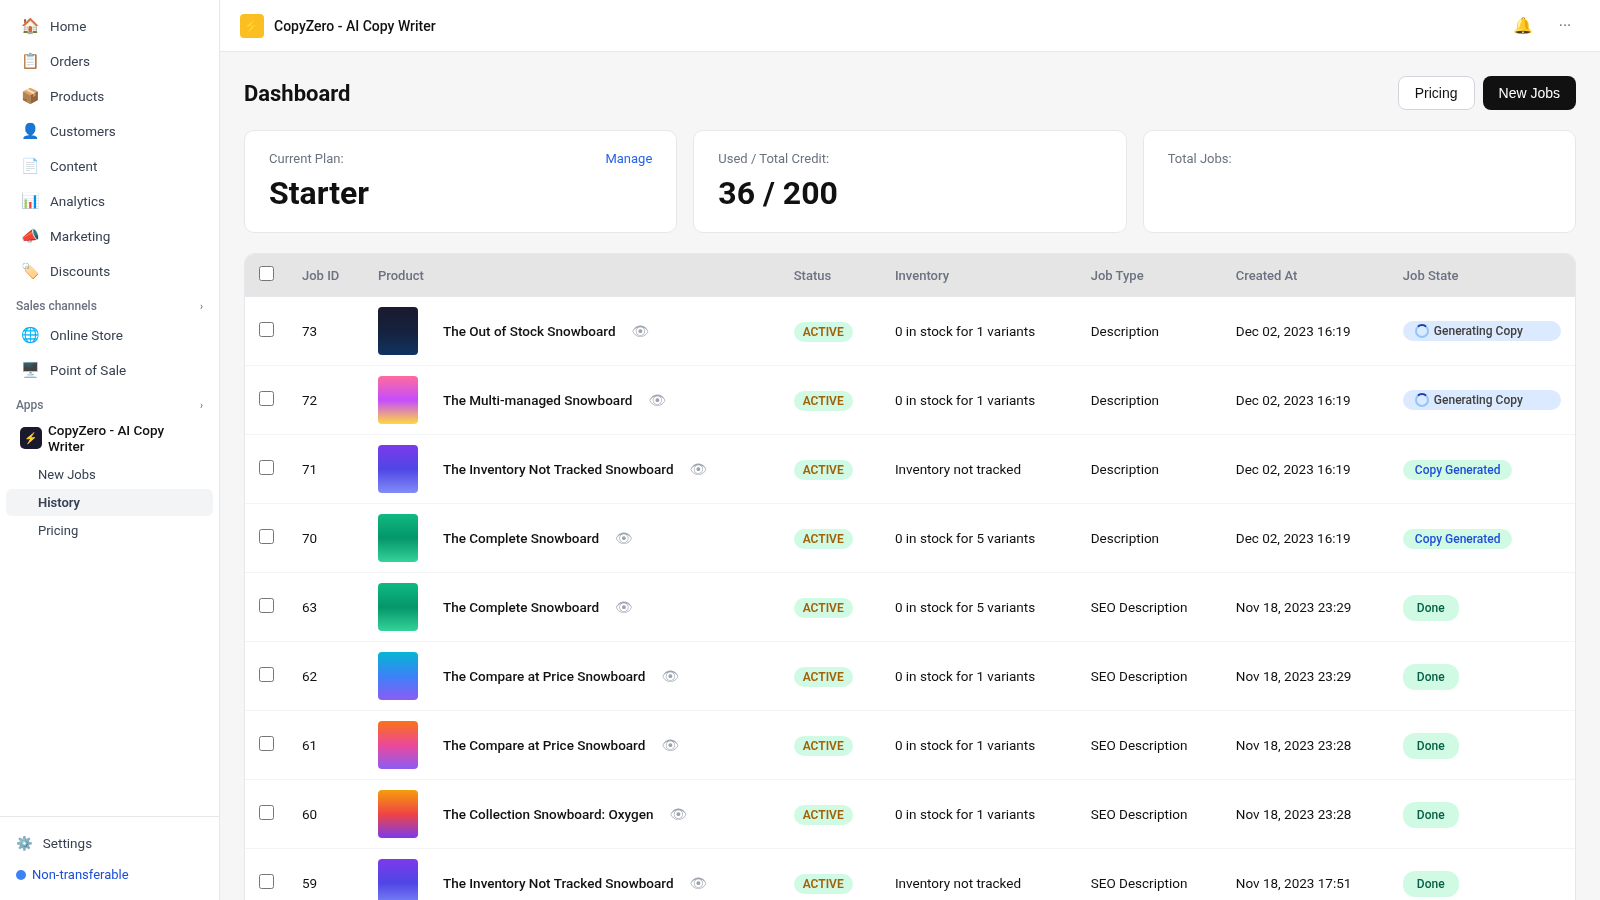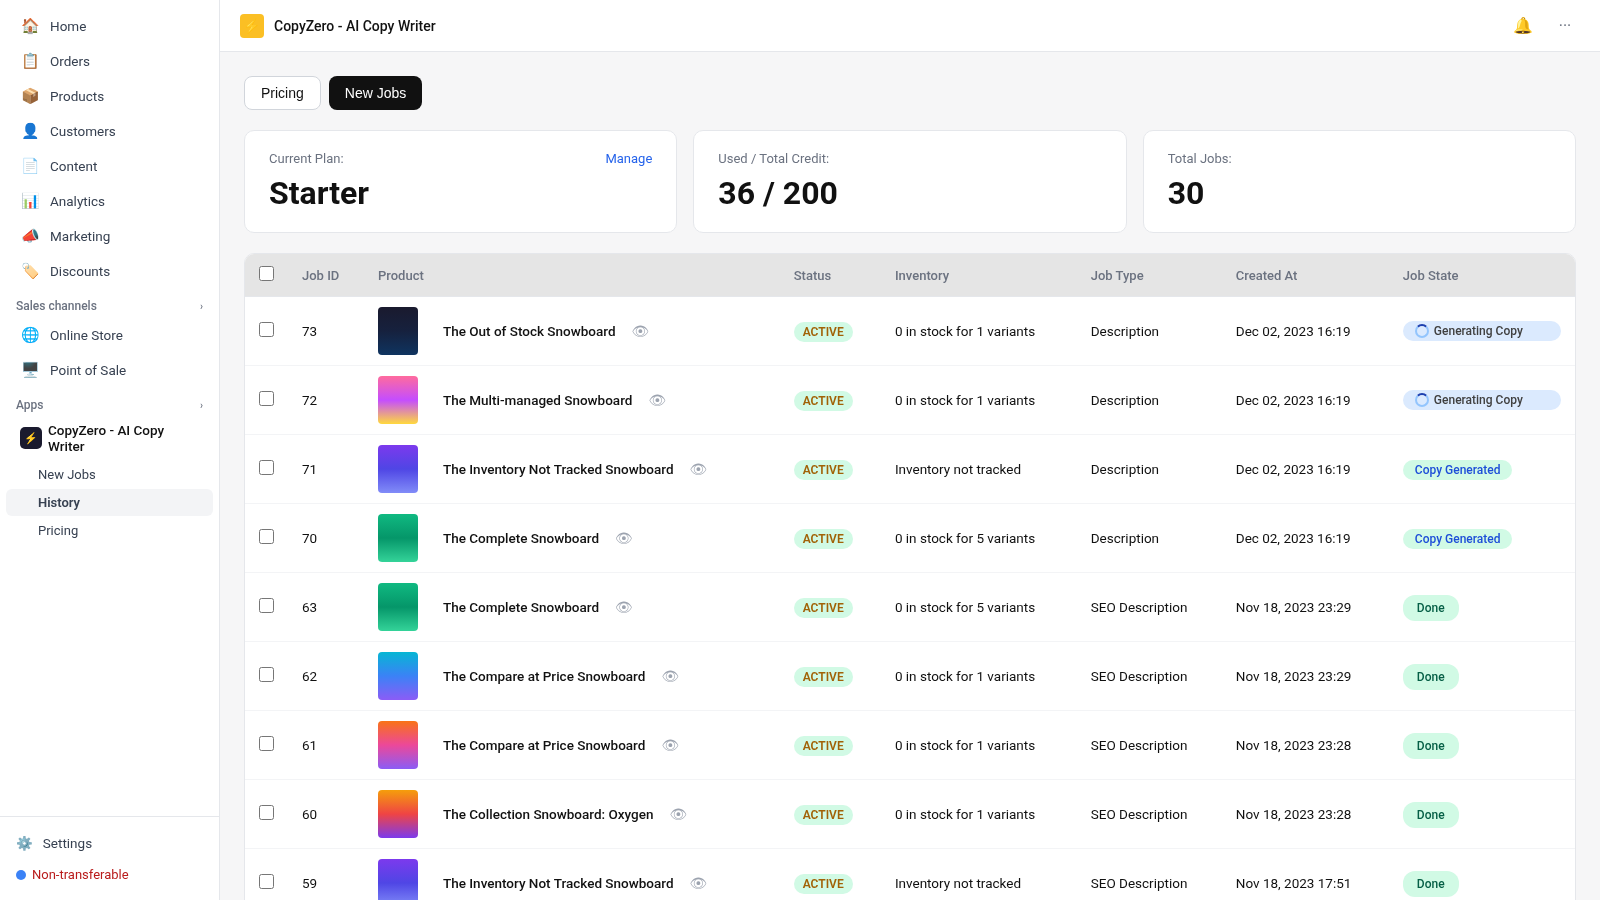--- a/index.html
+++ b/index.html
@@ -9,21 +9,21 @@
     #sidebar { width: 220px; background: #fff; border-right: 1px solid #e5e7eb; display: flex; flex-direction: column; height: 900px; overflow-y: auto; flex-shrink: 0; }
     .sidebar-top { padding: 8px 0; }
     .sidebar-nav-item { display: flex; align-items: center; gap: 10px; padding: 8px 16px; cursor: pointer; border-radius: 6px; margin: 1px 6px; color: #374151; font-size: 13.5px; }
     .sidebar-nav-item .nav-icon { width: 18px; height: 18px; display: flex; align-items: center; justify-content: center; font-size: 15px; color: #6b7280; }
     .sidebar-section-label { padding: 10px 16px 4px; font-size: 12px; color: #6b7280; font-weight: 500; display: flex; align-items: center; justify-content: space-between; }
     .sidebar-section-label .chevron { font-size: 10px; }
     .sidebar-sub-item { padding: 6px 16px 6px 32px; cursor: pointer; color: #374151; font-size: 13px; border-radius: 6px; margin: 1px 6px; }
     .sidebar-sub-item.active { background: #f3f4f6; font-weight: 600; }
     .sidebar-bottom { margin-top: auto; border-top: 1px solid #e5e7eb; padding: 10px 0; }
     .sidebar-settings { display: flex; align-items: center; gap: 10px; padding: 8px 16px; cursor: pointer; color: #374151; font-size: 13.5px; }
-    .sidebar-non-transferable { padding: 8px 16px; font-size: 13px; color: #b91c1c; display: flex; align-items: center; gap: 6px; }
+    .sidebar-non-transferable { padding: 8px 16px; font-size: 13px; color: #1d4ed8; display: flex; align-items: center; gap: 6px; }
     .sidebar-non-transferable .dot { width: 10px; height: 10px; background: #3b82f6; border-radius: 50%; flex-shrink: 0; }
 
     
     #main { flex: 1; display: flex; flex-direction: column; height: 900px; overflow: hidden; }
 
     
     #topbar { background: #fff; border-bottom: 1px solid #e5e7eb; display: flex; align-items: center; padding: 0 20px; height: 52px; flex-shrink: 0; }
     .topbar-app-icon { width: 24px; height: 24px; background: #fbbf24; border-radius: 4px; display: flex; align-items: center; justify-content: center; font-size: 14px; margin-right: 10px; }
     .topbar-title { font-size: 14px; font-weight: 500; color: #111; flex: 1; }
     .topbar-actions { display: flex; align-items: center; gap: 12px; }
@@ -166,20 +166,21 @@
     <div class="topbar-app-icon">⚡</div>
     <span class="topbar-title">CopyZero - AI Copy Writer</span>
     <div class="topbar-actions">
       <div class="topbar-icon">🔔</div>
       <div class="topbar-icon">···</div>
     </div>
   </div>
 
   <div id="content">
     <div class="dashboard-header">
+      <h1 class="dashboard-title">Dashboard</h1>
       <div class="dashboard-actions">
         <button class="btn-pricing">Pricing</button>
         <button class="btn-new-jobs">New Jobs</button>
       </div>
     </div>
 
     <div class="stats-row">
       <div class="stat-card">
         <div class="stat-card-label">
           <span>Current Plan:</span>
@@ -190,21 +191,20 @@
       <div class="stat-card">
         <div class="stat-card-label">
           <span>Used / Total Credit:</span>
         </div>
         <div class="stat-card-value">36 / 200</div>
       </div>
       <div class="stat-card">
         <div class="stat-card-label">
           <span>Total Jobs:</span>
         </div>
-        <div class="stat-card-value">30</div>
       </div>
     </div>
 
     <div class="table-wrapper">
       <table>
         <thead>
           <tr>
             <th class="checkbox-cell">
               <input type="checkbox" style="">
             </th>

